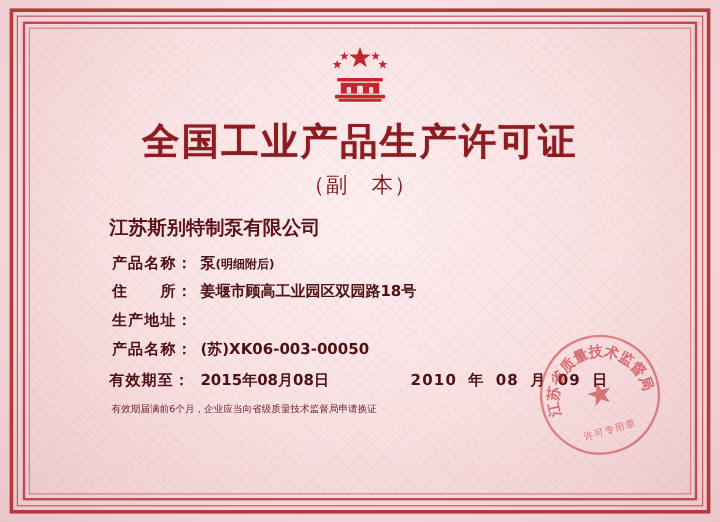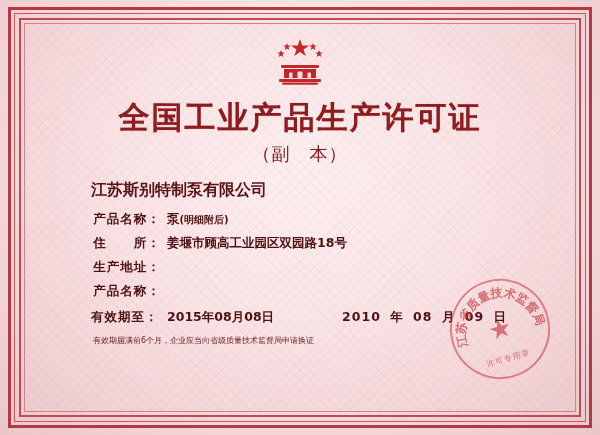--- a/index.html
+++ b/index.html
@@ -289,20 +289,21 @@
         <span class="field-label">住　　所：</span>
         <span class="field-value">姜堰市顾高工业园区双园路18号</span>
       </div>
 
       <div class="field-row">
         <span class="field-label">生产地址：</span>
       </div>
 
       <div class="field-row">
         <span class="field-label">产品名称：</span>
+        <span class="field-value">(苏)XK06-003-00050</span>
       </div>
 
     </div>
 
     <div class="bottom-row">
       <div class="bottom-left">
         <span class="field-label">有效期至：</span>
         <span class="field-value">2015年08月08日</span>
       </div>
       <div class="bottom-right">

